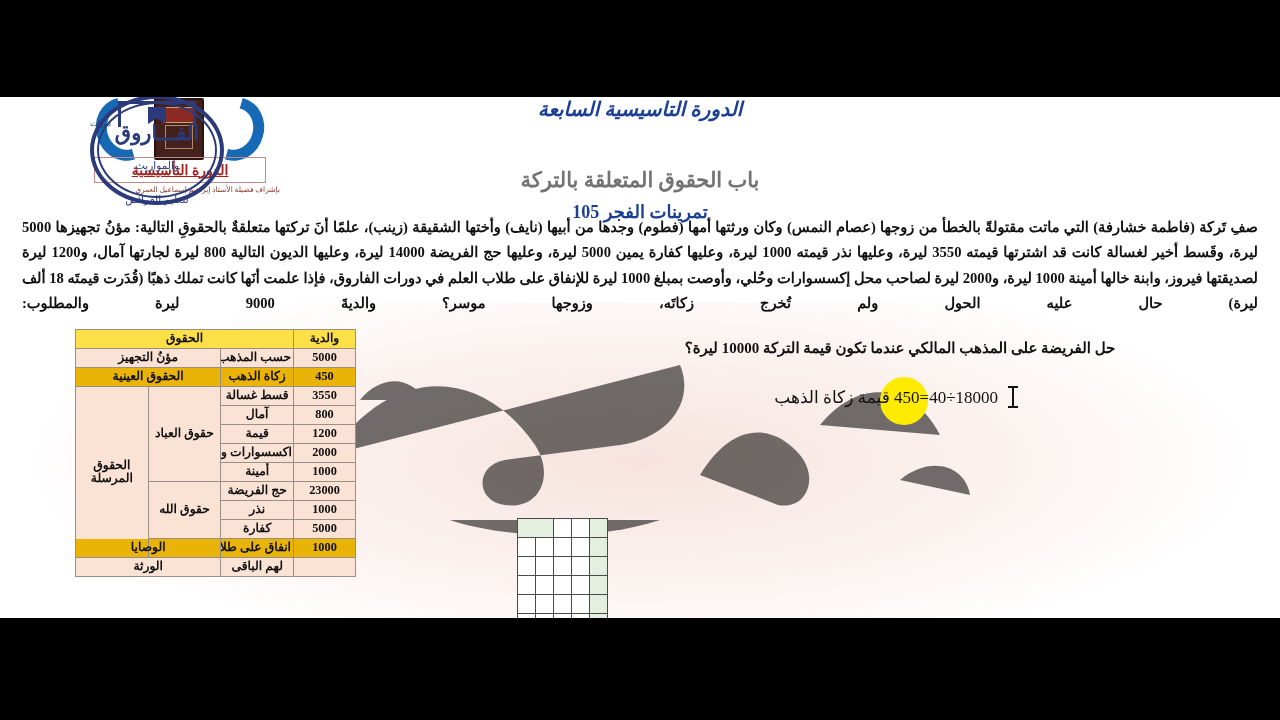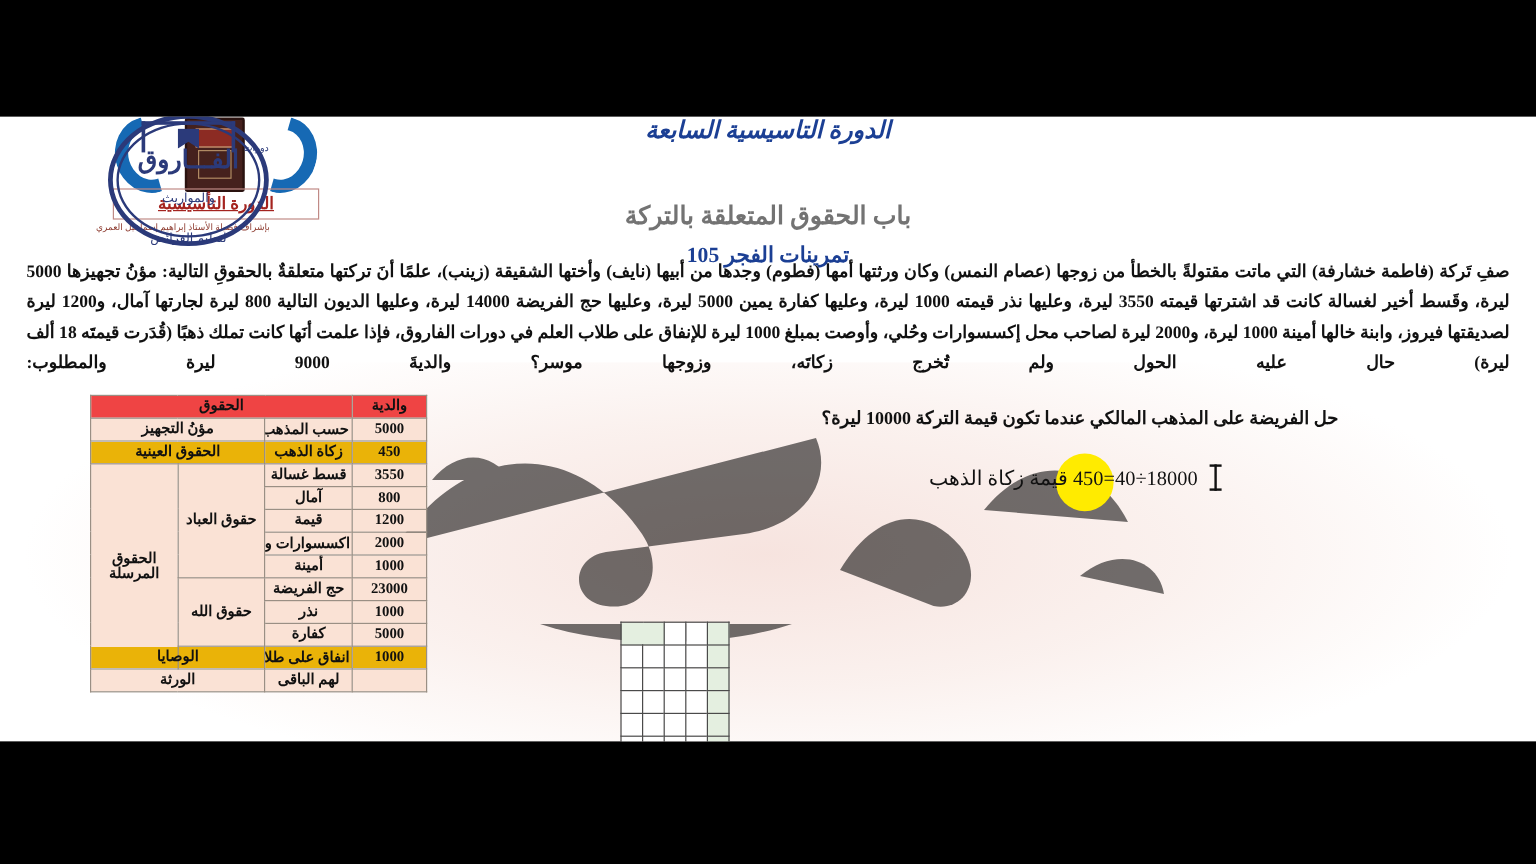--- a/index.html
+++ b/index.html
@@ -161,21 +161,21 @@
     font-size: 14px;
     font-weight: bold;
     white-space: nowrap;
     text-decoration: underline;
   }
   #logo-left .subcaption {
     position: absolute;
     top: 90px;
     left: 0;
     width: 200px;
-    text-align: left;
+    text-align: right;
     color: #8d3b2f;
     font-size: 7.5px;
     white-space: nowrap;
   }
 
   
   #logo-right {
     position: absolute;
     top: -4px;
     left: 68px;
@@ -220,21 +220,21 @@
     text-align: center;
     color: #2b3a7a;
     font-size: 21px;
     font-weight: bold;
     white-space: nowrap;
   }
   #logo-right .seal-small {
     position: absolute;
     top: 26px; left: 22px;
     width: 134px;
-    text-align: right;
+    text-align: left;
     color: #2b3a7a;
     font-size: 8px;
     white-space: nowrap;
   }
   #logo-right .seal-sub {
     position: absolute;
     left: 22px;
     width: 134px;
     text-align: center;
     color: #2b3a7a;
@@ -293,21 +293,21 @@
     white-space: nowrap;
     overflow: hidden;
   }
   table#rights-table .c-amount { width: 62px; }
   table#rights-table .c-detail { width: 104px; }
   table#rights-table .c-mid    { width: 57px;  }
   table#rights-table .c-group  { width: 58px;  }
 
   .bg-peach { background: #fae2d5; }
   .bg-mint  { background: #eab308; }
-  .bg-white { background: #ef4444; }
+  .bg-white { background: #fde047; }
 
   td.wrap-cell { white-space: normal !important; line-height: 1.15; font-size: 11.8px; }
 
   
   #question-block {
     position: absolute;
     right: 60px;
     top: 10px;
     width: 640px;
     direction: rtl;

